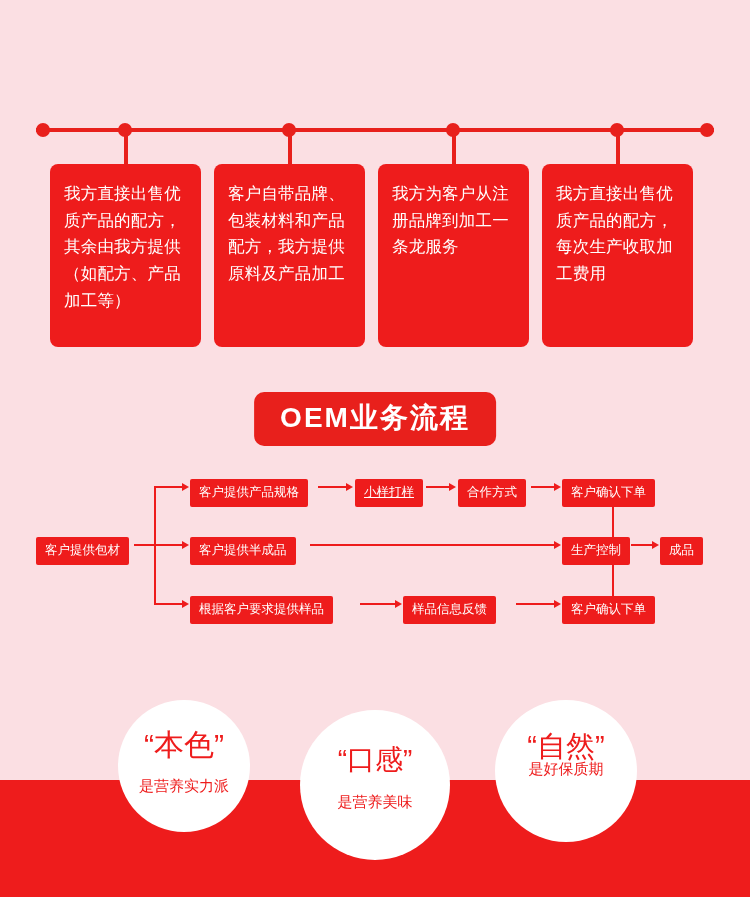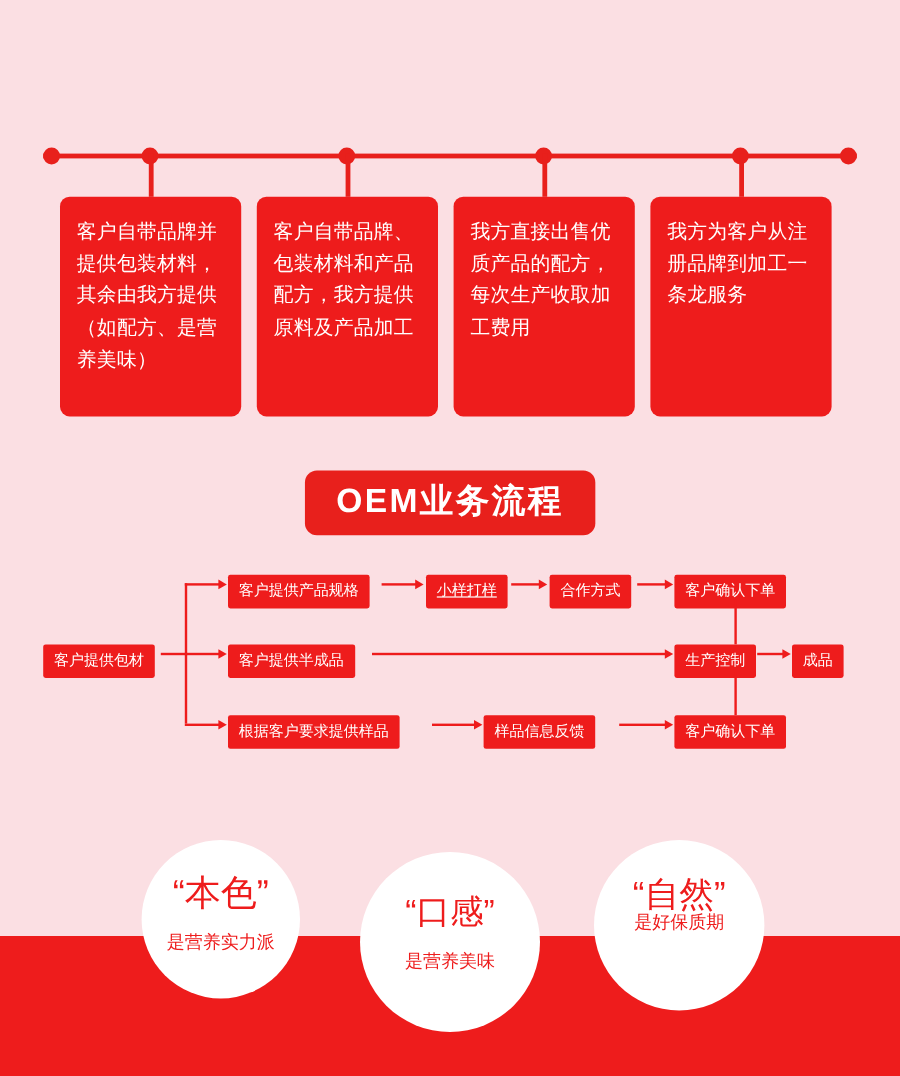--- a/index.html
+++ b/index.html
@@ -178,24 +178,24 @@
     <div class="rail-dot" style="left:574px;"></div>
     <div class="rail-dot" style="left:664px;"></div>
   </div>
 
   <div class="stem" style="left:124px;"></div>
   <div class="stem" style="left:288px;"></div>
   <div class="stem" style="left:452px;"></div>
   <div class="stem" style="left:616px;"></div>
 
   <div class="cards">
-    <div class="card">客户自带品牌并提供包装材料，其余由我方提供（如配方、是营养美味）</div>
+    <div class="card">我方直接出售优质产品的配方，其余由我方提供（如配方、产品加工等）</div>
     <div class="card">客户自带品牌、包装材料和产品配方，我方提供原料及产品加工</div>
+    <div class="card">我方为客户从注册品牌到加工一条龙服务</div>
     <div class="card">我方直接出售优质产品的配方，每次生产收取加工费用</div>
-    <div class="card">我方为客户从注册品牌到加工一条龙服务</div>
   </div>
 </div>
 
 <div class="section2">
 
   <div class="title-badge2">OEM业务流程</div>
 
   <div class="flow">
 
     <div class="node" style="left:36px; top:69px;">客户提供包材</div>

